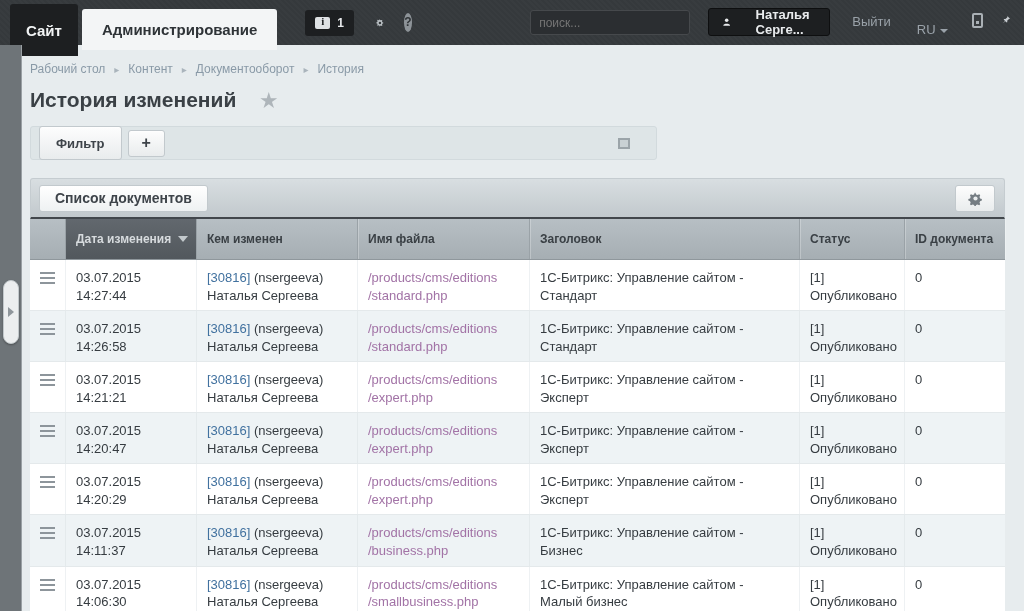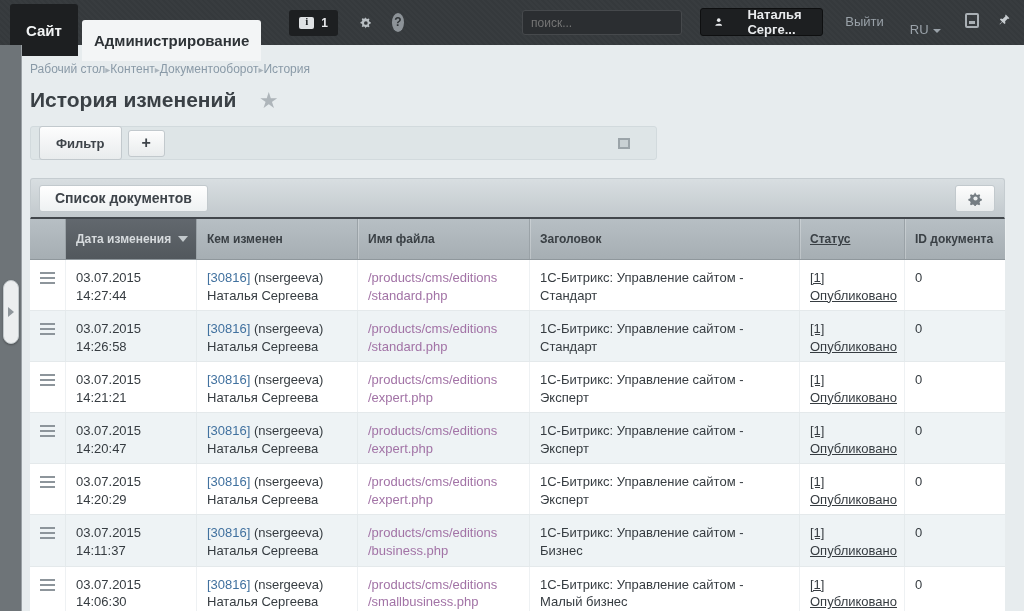--- a/index.html
+++ b/index.html
@@ -6,21 +6,21 @@
   html,body { width:1024px; height:611px; }
   body { font-family:"Liberation Sans", sans-serif; background:#e7ecee; overflow:hidden; }
   .stage { position:relative; width:1024px; height:611px; background:#e7ecee; }
 
   
   .topbar { position:relative; height:45px; background:#35393c;
     background-image:repeating-linear-gradient(45deg, rgba(255,255,255,.015) 0 2px, transparent 2px 4px);
     display:flex; align-items:stretch; }
   .tab-site { margin:4px 0 0 10px; height:52px; padding:0 16px; background:#1d1f21; color:#f2f4f5;
     font-weight:bold; font-size:15px; display:flex; align-items:center; border-radius:3px 3px 0 0; cursor:pointer; }
-  .tab-admin { margin:20px 0 0 4px; height:41px; padding:0 12px; background:#f3f5f6; color:#2e3337;
+  .tab-admin { margin:9px 0 0 4px; height:41px; padding:0 20px; background:#f3f5f6; color:#2e3337;
     font-weight:bold; font-size:15px; display:flex; align-items:center; border-radius:3px 3px 0 0; }
   .notif { margin:10px 0 0 28px; height:26px; padding:0 10px; background:#1d1f21; border-radius:3px;
     display:flex; align-items:center; gap:7px; color:#e8eaec; font-size:12px; font-weight:bold; cursor:pointer; }
   .notif-book { width:15px; height:12px; background:#dfe2e4; border-radius:2px; position:relative; }
   .notif-book::after { content:"i"; position:absolute; left:0; right:0; top:-2px; text-align:center;
     color:#1d1f21; font-size:11px; font-weight:bold; font-family:"Liberation Serif", serif; }
   .ticon { margin-top:14px; margin-left:22px; width:18px; height:18px; color:#b9bfc3; cursor:pointer; }
   .help-circ { margin-top:13px; margin-left:20px; width:19px; height:19px; border-radius:50%; background:#8d9398;
     color:#2f3336; font-size:12px; font-weight:bold; text-align:center; line-height:19px; cursor:pointer; }
   .search-wrap { margin:10px 0 0 118px; width:160px; height:25px; background:#2b2e31; border:1px solid #46494c;
@@ -38,21 +38,21 @@
 
   
   .leftrail { position:absolute; left:0; top:45px; width:22px; height:566px; background:#6e7478;
     border-right:1px solid #9aa0a4; }
   .rail-toggle { position:absolute; left:3px; top:235px; width:16px; height:64px; background:#eceeef;
     border:1px solid #c2c8cb; border-radius:8px; box-shadow:0 1px 2px rgba(0,0,0,.3); cursor:pointer;
     display:flex; align-items:center; justify-content:center; }
   .rail-arrow { width:0; height:0; border-top:5px solid transparent; border-bottom:5px solid transparent; border-left:6px solid #8f969b; }
 
   
-  .crumbs { position:absolute; left:30px; top:62px; font-size:12px; color:#8a9aa7; display:flex; align-items:center; }
+  .crumbs { position:absolute; left:30px; top:62px; font-size:12px; color:#8a9aa7; display:flex; gap:9px; align-items:center; }
   .crumbs .sep { color:#aab4bc; font-size:10px; }
   .crumbs a { color:#8a9aa7; text-decoration:none; cursor:pointer; }
   .pagetitle { position:absolute; left:30px; top:88px; font-size:21px; font-weight:bold; color:#3a4045; display:flex; gap:24px; align-items:center; }
   .fav-star { color:#aeb5ba; font-size:19px; cursor:pointer; }
 
   
   .filterbar { position:absolute; left:30px; top:126px; width:627px; height:34px; background:#dee5e7;
     border:1px solid #d2dadd; border-radius:3px; display:flex; align-items:center; padding:0 8px; }
   .btn { height:27px; background:linear-gradient(#fdfdfd,#e9eced); border:1px solid #c2c9cd; border-radius:3px;
     color:#3e444a; font-size:13px; font-weight:bold; display:flex; align-items:center; justify-content:center;
@@ -77,21 +77,21 @@
   .th { font-size:12px; font-weight:bold; color:#3a4045; padding:6px 10px; display:flex; align-items:center;
     border-right:1px solid #9aa2a7; box-shadow:1px 0 0 rgba(255,255,255,.25); line-height:1.2; cursor:pointer; }
   .th.sorted { background:linear-gradient(#62686e,#52585d); color:#d7dbde; position:relative; box-shadow:none; }
   .sort-arrow { position:absolute; right:8px; top:17px; width:0; height:0;
     border-left:5px solid transparent; border-right:5px solid transparent; border-top:6px solid #c3c9cd; }
   .c-menu  { width:36px; }
   .c-date  { width:131px; }
   .c-who   { width:161px; }
   .c-file  { width:172px; }
   .c-title { width:270px; }
-  .c-status{ width:105px;text-decoration:underline; }
+  .c-status{ width:105px; }
   .c-id    { width:100px; border-right:none !important; }
 
   .trow { display:flex; min-height:49px; background:#ffffff; border-bottom:1px solid #e4e9eb; font-size:13px; color:#363c41; }
   .trow:nth-child(even) { background:#eef3f5; }
   .td { padding:9px 10px 6px 10px; line-height:1.35; border-right:1px solid #eef1f3; }
   .trow:nth-child(even) .td { border-right-color:#e4eaec; }
   .td.c-menu { padding-top:12px; }
   .ham { display:inline-block; cursor:pointer; }
   .ham i { display:block; width:15px; height:2px; background:#8d959b; margin:0 0 3px 0; }
   .id-link { color:#41719f; cursor:pointer; }

